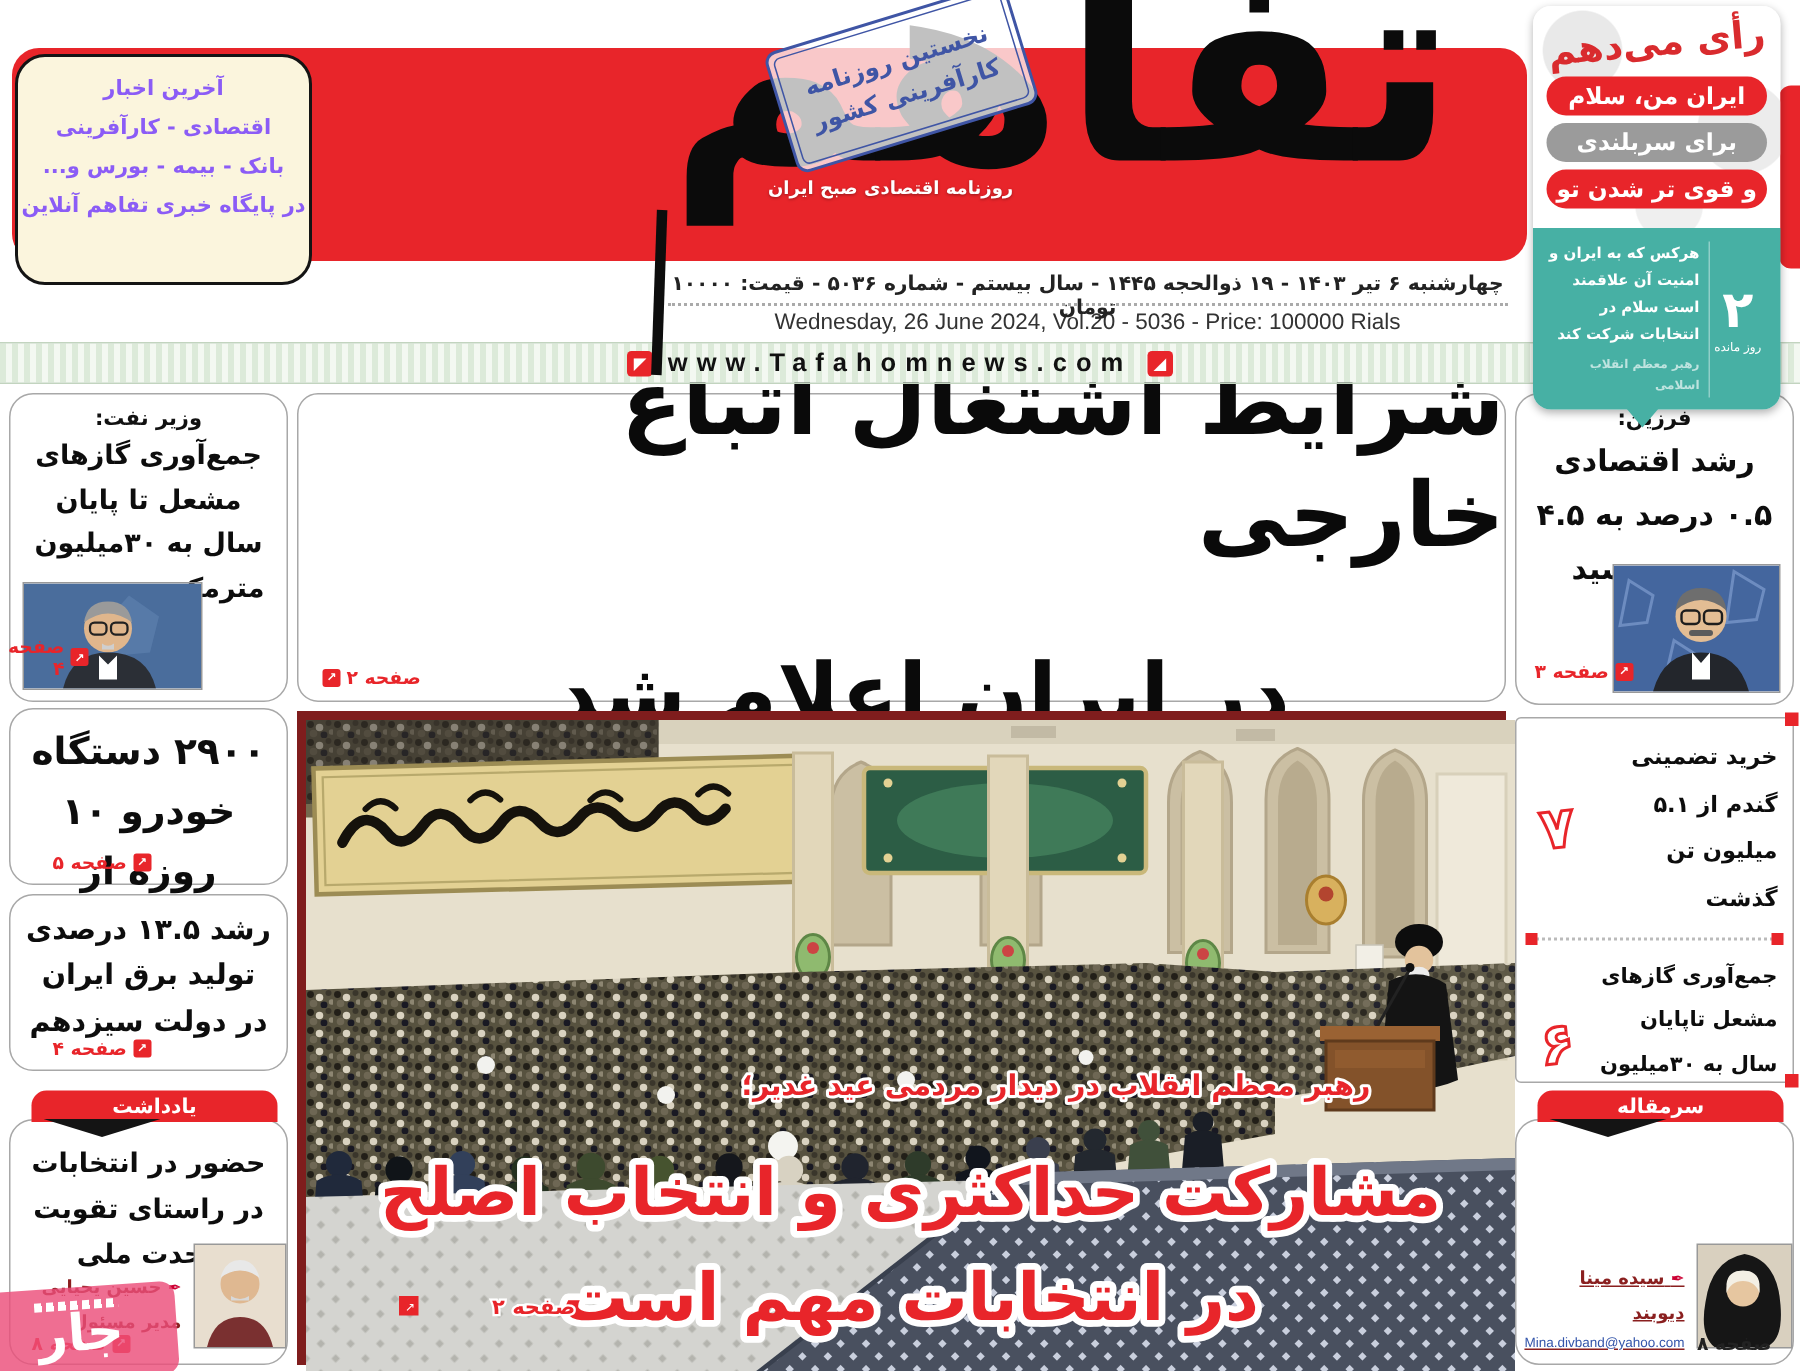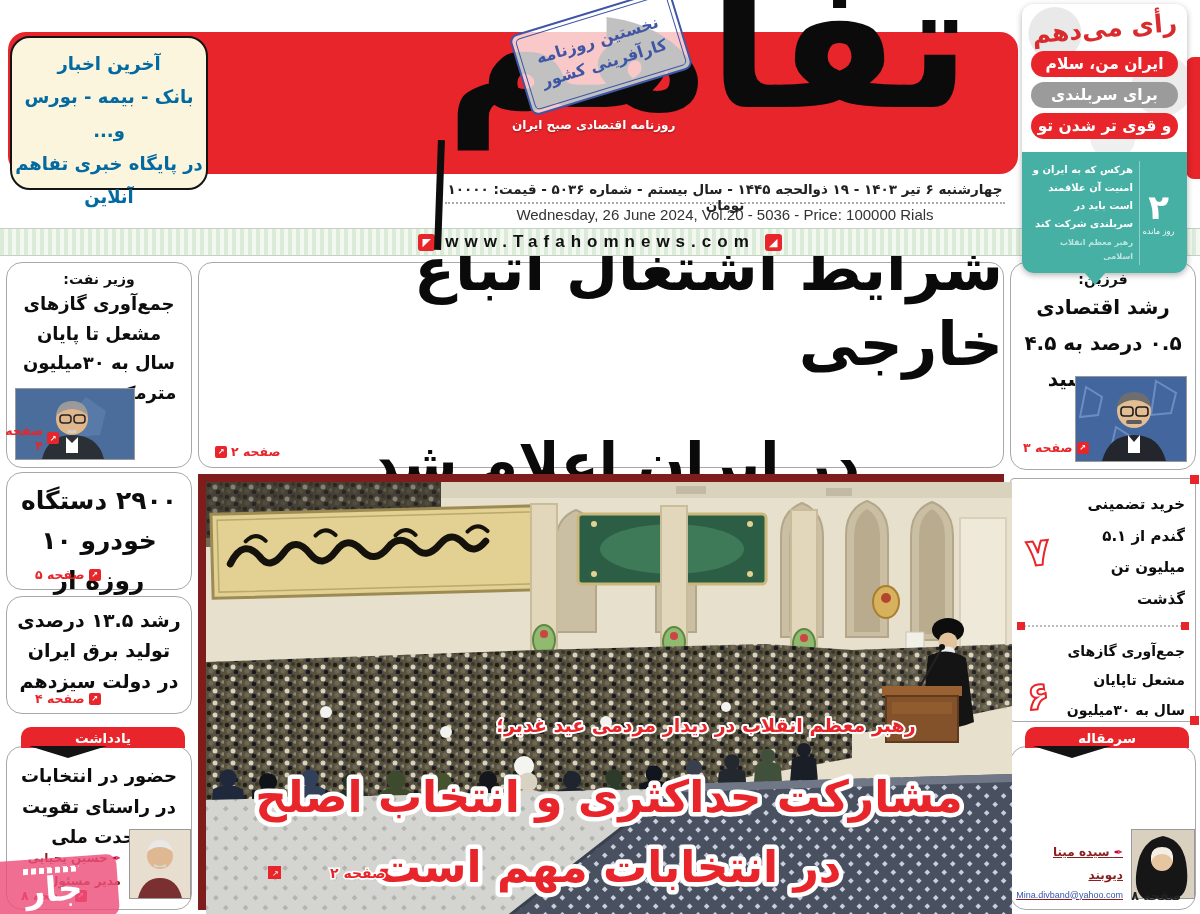--- a/index.html
+++ b/index.html
@@ -6,21 +6,21 @@
   html,body { width:1200px; height:914px; background:#fff; overflow:hidden;
     font-family:"DejaVu Sans", sans-serif; }
   .page { position:relative; width:1200px; height:914px; background:#fff; }
 
   
   .red-band { position:absolute; left:8px; top:32px; width:1010px; height:142px;
     background:#e8252a; border-radius:18px; }
   .promo-box { position:absolute; left:10px; top:36px; width:198px; height:154px;
     background:#fbf5dd; border:2.5px solid #141414; border-radius:20px; z-index:5;
     direction:rtl; text-align:center; padding-top:9px; }
-  .promo-box .pl { font-size:18px; font-weight:bold; color:#0369a1; line-height:1.85; }
+  .promo-box .pl { font-size:14px; font-weight:bold; color:#8b5cf6; line-height:1.85; }
   .promo-box .purl { font-family:"Liberation Serif", serif; font-weight:bold;
     font-size:20px; color:#152238; margin-top:2px; }
 
   .logo-fa { position:absolute; left:408px; top:-58px; width:600px; text-align:center;
     font-size:178px; font-weight:bold; color:#0b0b0b; z-index:3; letter-spacing:-6px; }
   .logo-stroke { position:absolute; left:436px; top:140px; width:7px; height:110px;
     background:#0d0d0d; transform:rotate(2deg); z-index:3; }
   .stamp { position:absolute; left:517px; top:10px; width:168px; height:84px;
     border:2.5px solid #3f55a5; border-radius:8px; transform:rotate(-17deg);
     z-index:6; background:rgba(255,255,255,.75); padding:3px; }
@@ -118,39 +118,40 @@
 
   
   .headline-box { position:absolute; left:198px; top:262px; width:806px; height:206px;
     background:#fff; border:1.5px solid #a8a8a8; border-radius:14px; direction:rtl;
     display:flex; flex-direction:column; align-items:center; justify-content:center;gap:48px; }
   .headline-box .h1 { font-size:60px; font-weight:bold; color:#0a0a0a; line-height:1.25; }
   .headline-box .h2 { font-size:56px; font-weight:bold; color:#0a0a0a; line-height:1.2;margin-left:28px; }
 
   
   .photo-wrap { position:absolute; left:198px; top:474px; width:806px; height:436px;
-    border:8px solid #7f1d1d; background:#e5e5e5; }
+    border:6px solid #7f1d1d; background:#e5e5e5; }
 
   
   .watermark { position:absolute; left:-10px; bottom:-6px; width:128px; height:62px;
     background:rgba(235,78,122,.82); border-radius:10px; transform:rotate(-4deg);
     z-index:50; display:flex; align-items:center; justify-content:center;
     color:#fff; font-weight:bold; font-size:34px; pointer-events:none; }
   .watermark .bars { position:absolute; top:9px; left:34px; width:56px; height:6px;
     background:repeating-linear-gradient(90deg,#fff 0 5px,transparent 5px 8px); }
 </style>
 </head>
 <body>
 
 <div class="page">
 
   <div class="red-band"></div>
 
   <div class="promo-box">
     <div class="pl">آخرین اخبار</div>
+    <div class="pl">اقتصادی - کارآفرینی</div>
     <div class="pl">بانک - بیمه - بورس و...</div>
     <div class="pl">در پایگاه خبری تفاهم آنلاین</div>
   </div>
 
   <div class="logo-fa">تفاهم</div>
   <div class="logo-stroke"></div>
 
   <div class="stamp">
     <div class="stamp-in">
       <span>نخستین روزنامه</span>
@@ -172,21 +173,21 @@
       <div class="pill gray">برای سربلندی</div>
       <div class="pill red">و قوی تر شدن تو</div>
     </div>
     <div class="card-teal">
       <div class="teal-days">
         <div class="n">۲</div>
         <div class="l">روز مانده</div>
       </div>
       <div class="teal-quote">
         <div>هرکس که به ایران و امنیت آن علاقمند</div>
-        <div>است باید در سربلندی شرکت کند</div>
+        <div>است سلام در انتخابات شرکت کند</div>
         <div class="teal-attrib">رهبر معظم انقلاب اسلامی</div>
       </div>
       <div class="card-tail"></div>
     </div>
   </div>
 
   <div class="webbar">
     <span class="sqicon">◤</span>
     <span class="url">www.Tafahomnews.com</span>
     <span class="sqicon">◢</span>

